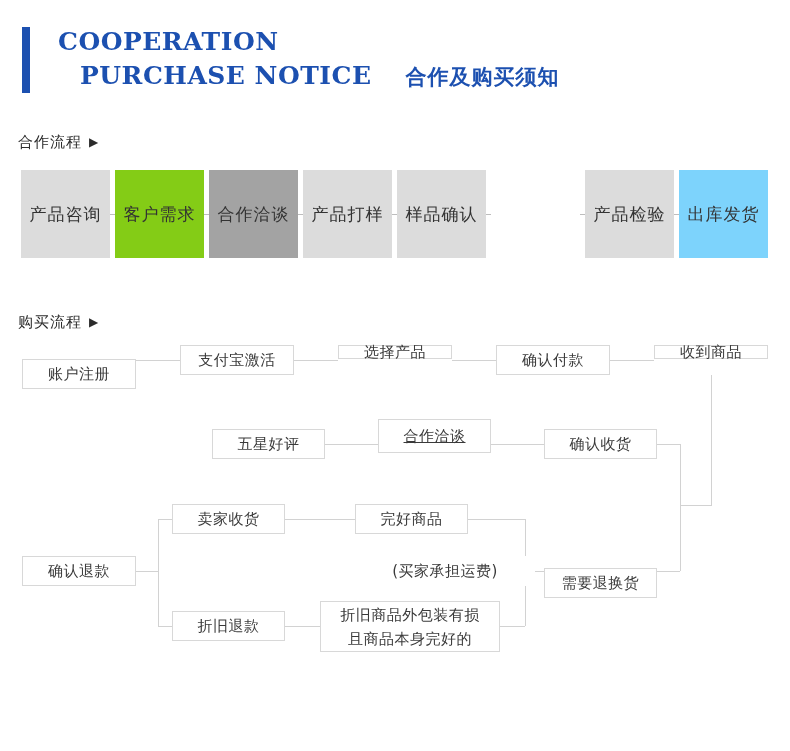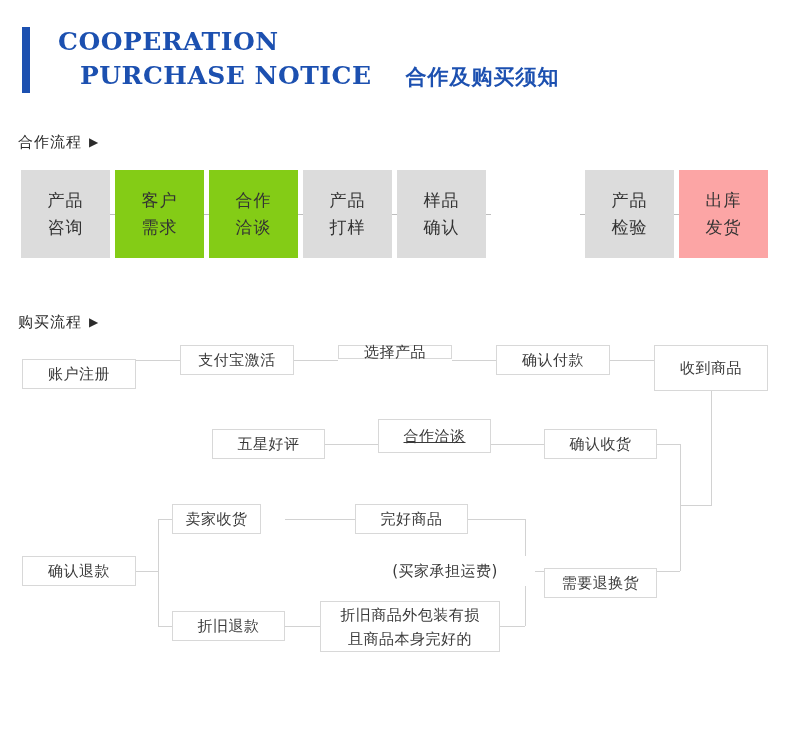--- a/index.html
+++ b/index.html
@@ -80,21 +80,20 @@
     width: 748px;
     height: 88px;
   }
   .coop-box {
     position: absolute;
     top: 0;
     width: 89px;
     height: 88px;
     background: #dcdcdc;
     display: flex;
-    flex-direction: column;
     align-items: center;
     justify-content: center;
     font-size: 17px;
     color: #333333;
     line-height: 27px;
     letter-spacing: 1px;
   }
   .coop-conn {
     position: absolute;
     top: 44px;
@@ -171,42 +170,42 @@
     <div class="coop-box" style="left: 0px; background: rgb(220, 220, 220);">
       <span>产品</span>
       <span>咨询</span>
     </div>
     <div class="coop-conn" style="left: 89px;"></div>
     <div class="coop-box" style="left: 94px; background: #84cc16;">
       <span>客户</span>
       <span>需求</span>
     </div>
     <div class="coop-conn" style="left: 183px;"></div>
-    <div class="coop-box" style="left: 188px; background: #84cc16;">
+    <div class="coop-box" style="left: 188px; background: #a3a3a3;">
       <span>合作</span>
       <span>洽谈</span>
     </div>
     <div class="coop-conn" style="left: 277px;"></div>
     <div class="coop-box" style="left: 282px; background: rgb(220, 220, 220);">
       <span>产品</span>
       <span>打样</span>
     </div>
     <div class="coop-conn" style="left: 371px;"></div>
     <div class="coop-box" style="left: 376px; background: rgb(220, 220, 220);">
       <span>样品</span>
       <span>确认</span>
     </div>
     <div class="coop-conn" style="left: 465px;"></div>
     <div class="coop-conn" style="left: 559px;"></div>
     <div class="coop-box" style="left: 564px; background: rgb(220, 220, 220);">
       <span>产品</span>
       <span>检验</span>
     </div>
     <div class="coop-conn" style="left: 653px;"></div>
-    <div class="coop-box" style="left: 658px; background: #fca5a5;">
+    <div class="coop-box" style="left: 658px; background: #7dd3fc;">
       <span>出库</span>
       <span>发货</span>
     </div>
   </div>
 
 <div class="section-label" id="label-purchase">
   <span>购买流程</span><span class="tri">▶</span>
 </div>
 
 <div id="purchase-flow">
@@ -219,35 +218,35 @@
     </div>
     <div class="hline" style="left: 294px; top: 360px; width: 44px; background: rgb(210, 210, 210);"></div>
     <div class="pbox" style="left: 338px; top: 345px; width: 114px; height: 14px; border-color: rgb(216, 216, 216);">
       <span>选择产品</span>
     </div>
     <div class="hline" style="left: 452px; top: 360px; width: 44px; background: rgb(210, 210, 210);"></div>
     <div class="pbox" style="left: 496px; top: 345px; width: 114px; height: 30px; border-color: rgb(216, 216, 216);">
       <span>确认付款</span>
     </div>
     <div class="hline" style="left: 610px; top: 360px; width: 44px; background: rgb(210, 210, 210);"></div>
-    <div class="pbox" style="left: 654px; top: 345px; width: 114px; height: 46px; border-color: rgb(216, 216, 216);">
+    <div class="pbox" style="left: 654px; top: 345px; width: 114px; height: 14px; border-color: rgb(216, 216, 216);">
       <span>收到商品</span>
     </div>
     <div class="pbox" style="left: 212px; top: 429px; width: 113px; height: 30px; border-color: rgb(216, 216, 216);">
       <span>五星好评</span>
     </div>
     <div class="hline" style="left: 325px; top: 444px; width: 53px; background: rgb(210, 210, 210);"></div>
     <div class="pbox" style="left: 378px; top: 419px; width: 113px; height: 34px; border-color: rgb(216, 216, 216); text-decoration: underline;">
       <span>合作洽谈</span>
     </div>
     <div class="hline" style="left: 491px; top: 444px; width: 53px; background: rgb(210, 210, 210);"></div>
     <div class="pbox" style="left: 544px; top: 429px; width: 113px; height: 30px; border-color: rgb(216, 216, 216);">
       <span>确认收货</span>
     </div>
-    <div class="pbox" style="left: 172px; top: 504px; width: 89px; height: 30px; border-color: rgb(216, 216, 216);">
+    <div class="pbox" style="left: 172px; top: 504px; width: 113px; height: 30px; border-color: rgb(216, 216, 216);">
       <span>卖家收货</span>
     </div>
     <div class="pbox" style="left: 355px; top: 504px; width: 113px; height: 30px; border-color: rgb(216, 216, 216);">
       <span>完好商品</span>
     </div>
     <div class="hline" style="left: 285px; top: 519px; width: 70px; background: rgb(210, 210, 210);"></div>
     <div class="pbox" style="left: 22px; top: 556px; width: 114px; height: 30px; border-color: rgb(216, 216, 216);">
       <span>确认退款</span>
     </div>
     <div class="pnote" style="left: 355px; top: 556px; width: 180px; height: 30px;">

